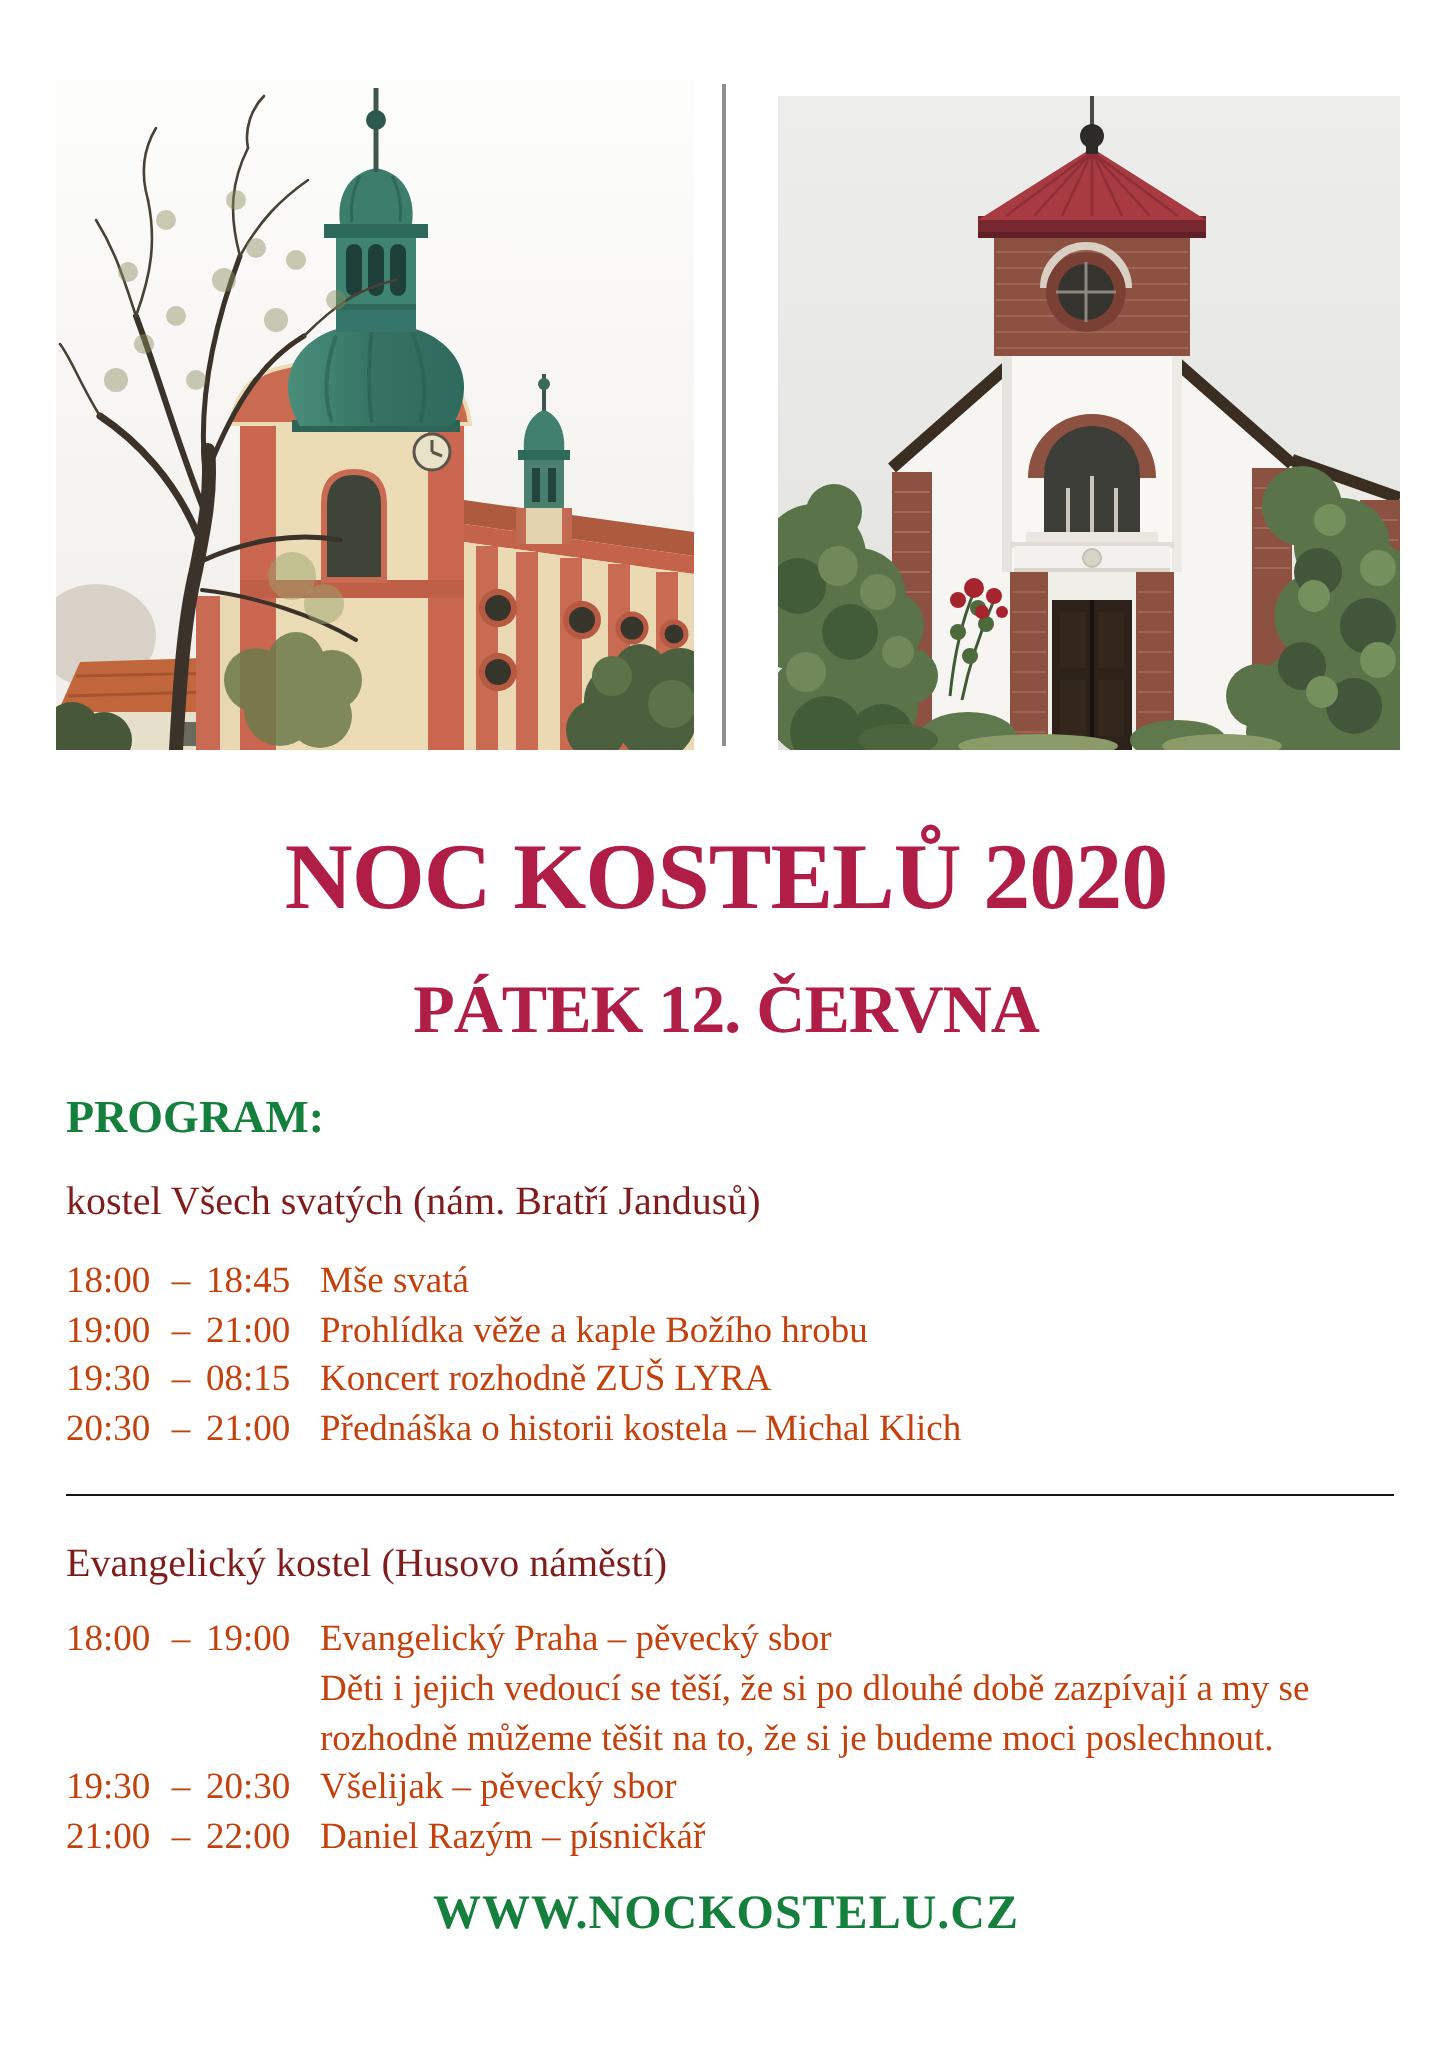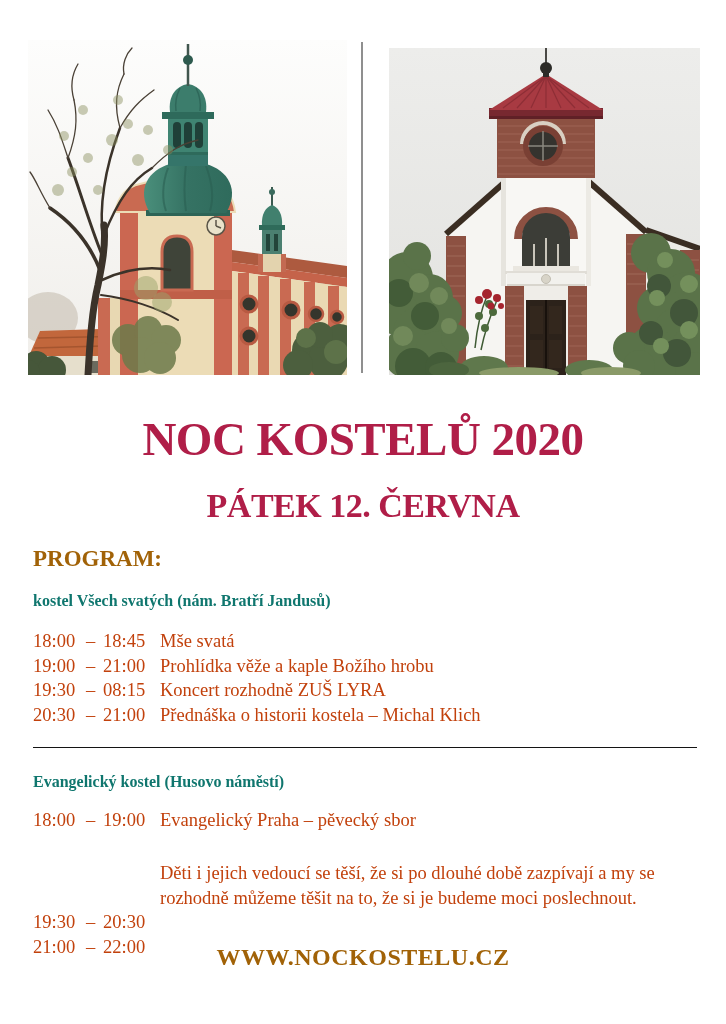--- a/index.html
+++ b/index.html
@@ -20,35 +20,35 @@
     position:absolute;left:0;right:0;top:414px;
     text-align:center;font-size:47px;font-weight:700;
     color:#b01e48;letter-spacing:-0.5px;line-height:1.1;margin:0;
   }
   .subtitle{
     position:absolute;left:0;right:0;top:487px;
     text-align:center;font-size:34px;font-weight:700;
     color:#b01e48;letter-spacing:-0.5px;line-height:1.1;margin:0;
   }
   .content{position:absolute;left:33px;right:29px;top:546px;}
-  .program-heading{font-size:23px;font-weight:700;color:#a16207;line-height:26px;margin:0;}
-  .section-title{font-size:16px;font-weight:700;color:#0f766e;line-height:26px;margin:0;}
+  .program-heading{font-size:23px;font-weight:700;color:#15803d;line-height:26px;margin:0;}
+  .section-title{font-size:20px;font-weight:400;color:#7f1d1d;line-height:26px;margin:0;}
   .sec1-title{margin-top:16px;}
   .rows{margin-top:15px;font-size:18.5px;line-height:24.6px;color:#c2410c;}
   .row{display:grid;grid-template-columns:45px 25px 45px 1fr;}
   .row .dash{text-align:center;}
   .row .act{padding-left:12px;}
-  .row .desc{grid-column:4;padding-left:12px;margin-top:28px;}
+  .row .desc{grid-column:4;padding-left:12px;}
   .rule{border:none;border-top:1.5px solid #141414;margin:20px 0 0 0;}
   .sec2-title{margin-top:21px;}
   .rows2{margin-top:13px;}
   .website{
     position:absolute;left:0;right:0;top:944px;
     text-align:center;font-size:24px;font-weight:700;
-    color:#a16207;letter-spacing:0.5px;text-decoration:none;display:block;
+    color:#15803d;letter-spacing:0.5px;text-decoration:none;display:block;
   }
 </style>
 </head>
 <body>
 
 <div class="poster">
 
   <div class="photo photo-left">
     <svg viewBox="0 0 319 335" preserveAspectRatio="none">
       <defs>
@@ -404,24 +404,26 @@
         <span class="t2">19:00</span>
         <span class="act">Evangelický Praha – pěvecký sbor</span>
       </div>
       <div class="row">
         <span class="act desc">Děti i jejich vedoucí se těší, že si po dlouhé době zazpívají a my se rozhodně můžeme těšit na to, že si je budeme moci poslechnout.</span>
       </div>
       <div class="row">
         <span class="t1">19:30</span>
         <span class="dash">–</span>
         <span class="t2">20:30</span>
+        <span class="act">Všelijak – pěvecký sbor</span>
       </div>
       <div class="row">
         <span class="t1">21:00</span>
         <span class="dash">–</span>
         <span class="t2">22:00</span>
+        <span class="act">Daniel Razým – písničkář</span>
       </div>
     </div>
   </div>
 
   <a class="website">WWW.NOCKOSTELU.CZ</a>
 
 </div>
 
 </body></html>

